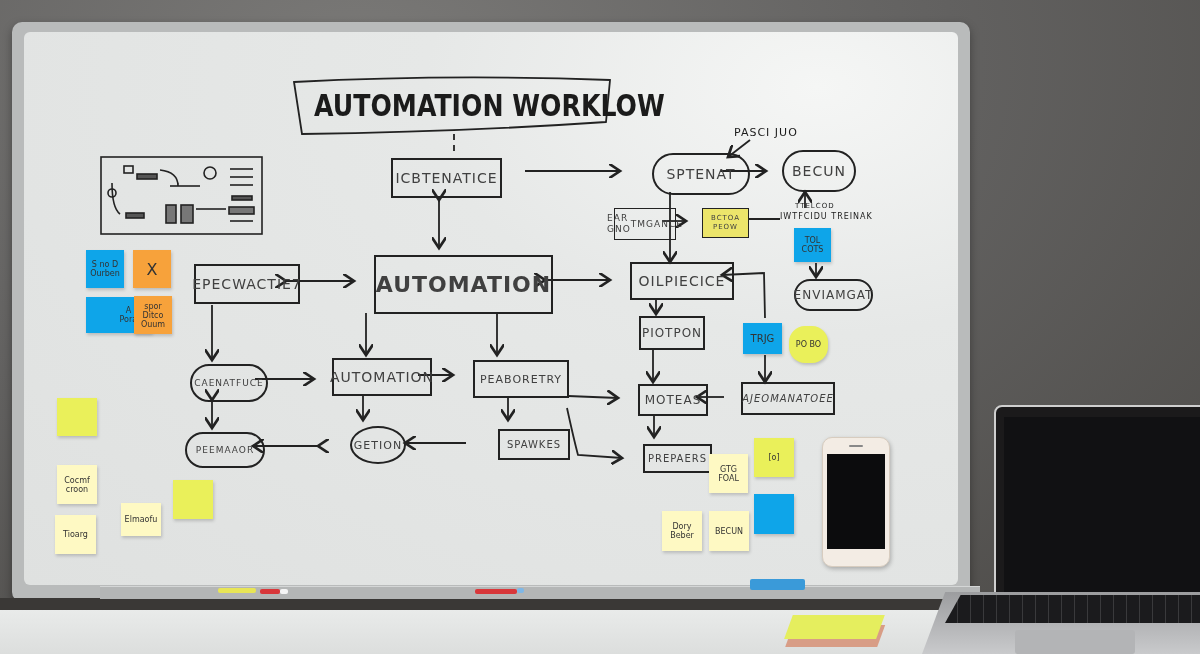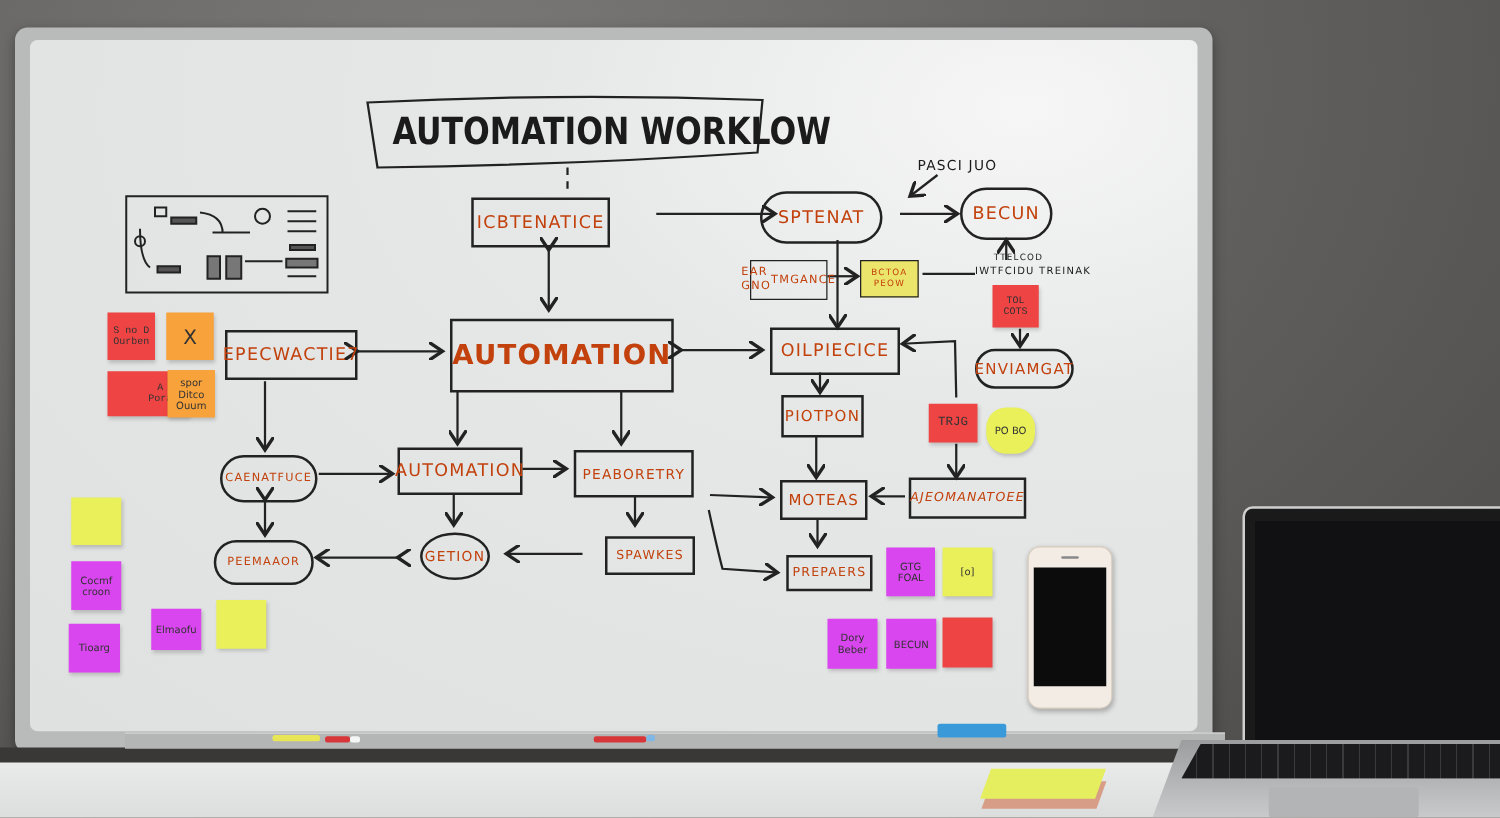--- a/index.html
+++ b/index.html
@@ -17,28 +17,28 @@
     border-radius:6px; }
   .tray { position:absolute; left:100px; top:586px; width:880px; height:12px; background:#b4b6b6;
     border-top:1px solid #d4d6d6; }
   .tray-shadow { position:absolute; left:0px; top:598px; width:990px; height:14px; background:#3a3836; }
   .desk { position:absolute; left:0; top:610px; width:1200px; height:44px;
     background: linear-gradient(180deg,#e9ebea,#dcdedd); }
 
   .hand { position:absolute; font-family:"DejaVu Sans", sans-serif; color:#1b1b1b;
     letter-spacing:1px; white-space:nowrap; }
   .box { position:absolute; border:2px solid #222; display:flex; align-items:center;
-    justify-content:center; font-size:14px; color:#c2410c; letter-spacing:1px; background:transparent; }
+    justify-content:center; font-size:14px; color:#404040; letter-spacing:1px; background:transparent;margin-left:14px; }
   .pill { border-radius:40px; }
   .note { position:absolute; display:flex; align-items:center; justify-content:center;
     font-size:8px; color:#333; text-align:center; line-height:9px; box-shadow:1px 2px 3px rgba(0,0,0,.18); }
-  .n-green { background:#ef4444;font-family:Liberation Mono, monospace; }
+  .n-green { background:#0ea5e9; }
   .n-yellow { background:#eaf05a; }
   .n-orange { background:#f7a23b; }
-  .n-pink { background:#d946ef; }
+  .n-pink { background:#fef9c3;margin-top:16px; }
 
   svg.lines { position:absolute; left:0; top:0; width:1200px; height:654px; pointer-events:none; }
 
   .phone { position:absolute; left:822px; top:437px; width:66px; height:128px; background:#f3ece4;
     border-radius:10px; border:1px solid #d7ccbf; box-shadow: 1px 2px 4px rgba(0,0,0,.25); }
   .phone-screen { position:absolute; left:4px; top:16px; width:58px; height:95px; background:#0c0c0d; }
   .phone-speaker { position:absolute; left:26px; top:7px; width:14px; height:2px; background:#888; border-radius:2px; }
 
   .laptop-lid { position:absolute; left:994px; top:405px; width:220px; height:210px; background:#1b1a1b;
     border:2px solid #cfcfcf; border-radius:8px 0 0 0; }
@@ -128,21 +128,21 @@
     <line x1="230" y1="221" x2="253" y2="221"></line>
     <line x1="196" y1="209" x2="226" y2="209"></line>
   </g>
 </svg>
 
 <div class="hand" style="left:314px;top:88px;font-size:30px;font-weight:bold;letter-spacing:0px;transform:scaleX(.84);transform-origin:left;">AUTOMATION WORKLOW</div>
 
 <div class="box" style="left:377px;top:158px;width:107px;height:36px;">ICBTENATICE</div>
 <div class="box" style="left:360px;top:255px;width:175px;height:55px;font-size:22px;font-weight:bold;">AUTOMATION</div>
 <div class="box" style="left:180px;top:264px;width:102px;height:36px;">EPECWACTIE7</div>
-<div class="box pill" style="left:608px;top:153px;width:94px;height:38px;">SPTENAT</div>
+<div class="box pill" style="left:638px;top:153px;width:94px;height:38px;">SPTENAT</div>
 <div class="box pill" style="left:768px;top:150px;width:70px;height:38px;">BECUN</div>
 <div class="box" style="left:616px;top:262px;width:100px;height:34px;">OILPIECICE</div>
 <div class="box" style="left:625px;top:316px;width:62px;height:30px;font-size:12px;">PIOTPON</div>
 <div class="box" style="left:624px;top:384px;width:66px;height:28px;font-size:12px;">MOTEAS</div>
 <div class="box" style="left:727px;top:382px;width:90px;height:29px;font-size:10px;font-style:italic;">AJEOMANATOEE</div>
 <div class="box" style="left:629px;top:444px;width:65px;height:25px;font-size:10px;">PREPAERS</div>
 <div class="box pill" style="left:780px;top:279px;width:75px;height:28px;font-size:12px;">ENVIAMGAT</div>
 <div class="box pill" style="left:176px;top:364px;width:74px;height:34px;font-size:9px;">CAENATFUCE</div>
 <div class="box" style="left:318px;top:358px;width:96px;height:34px;">AUTOMATION</div>
 <div class="box" style="left:459px;top:360px;width:92px;height:34px;font-size:11px;">PEABORETRY</div>

